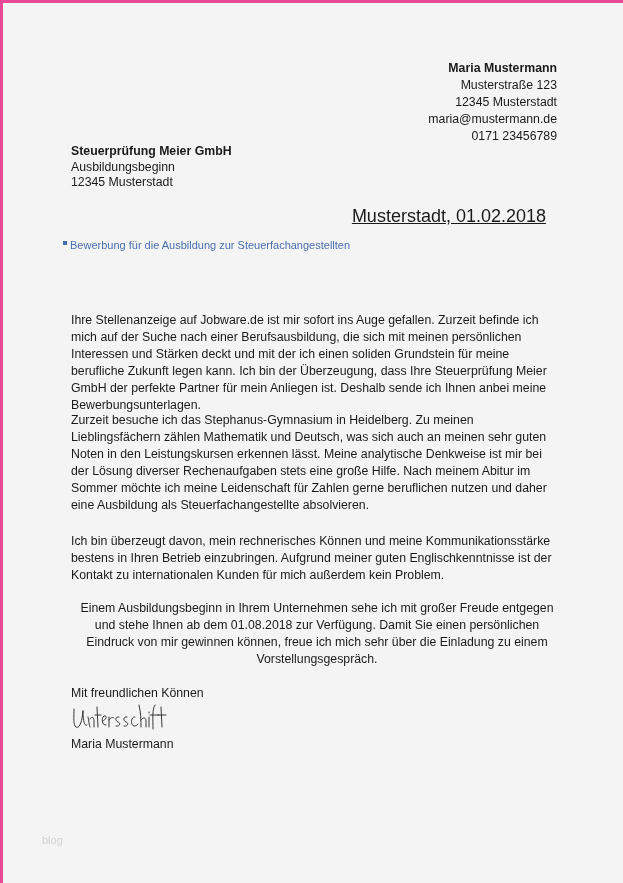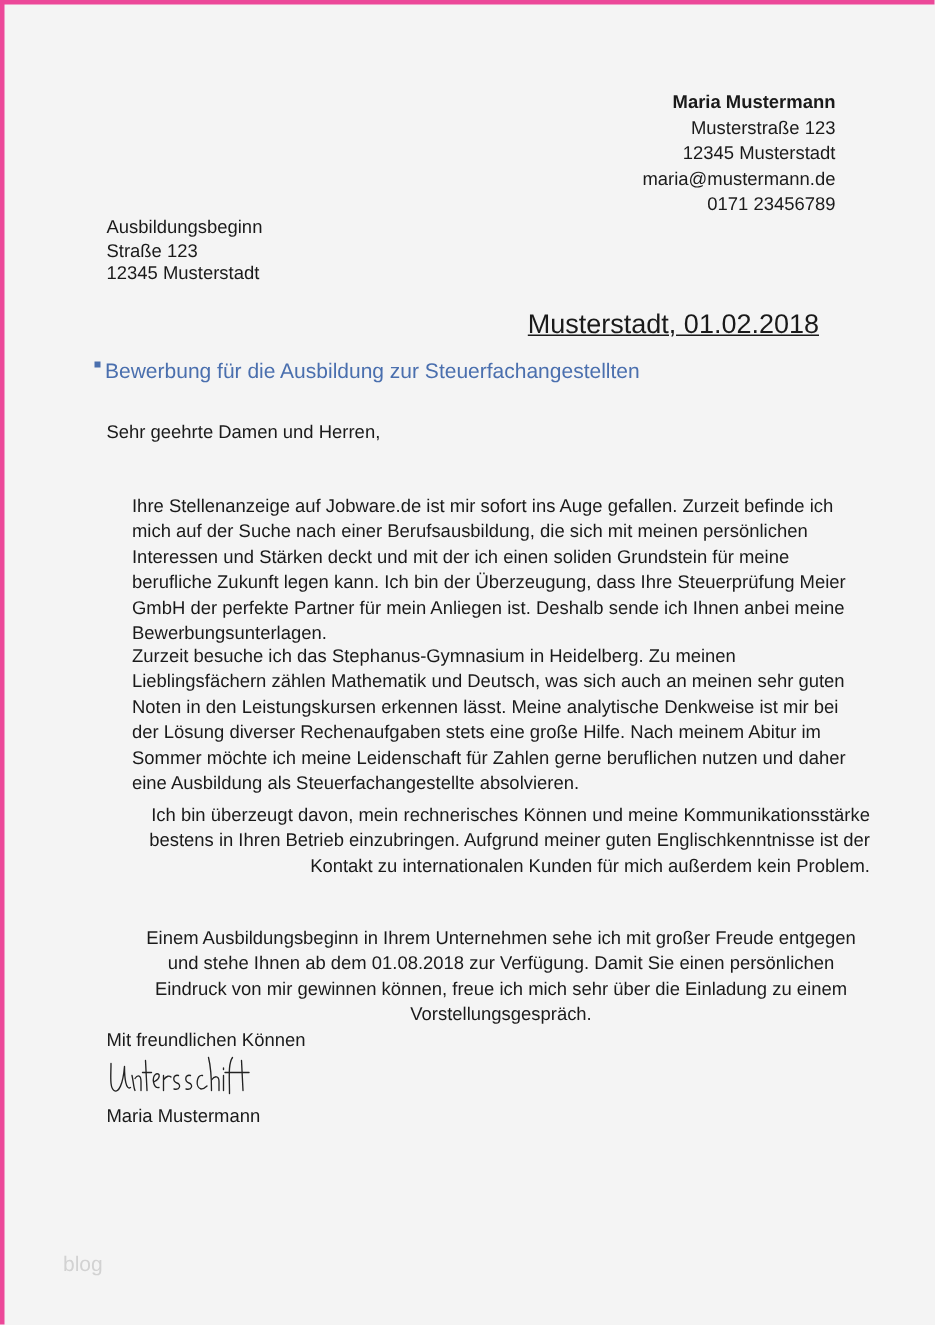--- a/index.html
+++ b/index.html
@@ -44,21 +44,21 @@
       position: absolute;
       right: 78px;
       top: 203px;
       font-size: 18px;
       text-decoration: underline;
     }
     .subject {
       position: absolute;
       left: 60px;
       top: 236px;
-      font-size: 14px;
+      font-size: 11px;
       color: #4a6fae;
       display: flex;
       align-items: flex-start;
     }
     .subject .marker {
       width: 4px; height: 4px;
       background: #4a6fae;
       margin-top: 2px;
       margin-right: 3px;
     }
@@ -67,25 +67,25 @@
       left: 68px;
       top: 278px;
       font-size: 12.3px;
     }
     .body-text {
       position: absolute;
       left: 68px;
       width: 492px;
       font-size: 12.3px;
       line-height: 17px;
-      margin: 17px;
+      margin: 0;
     }
     .p1 { top: 309px; }
     .p2 { top: 409px; }
-    .p3 { top: 515px; text-align: right; }
+    .p3 { top: 530px; }
     .p4 { top: 597px; text-align: center; }
     .closing {
       position: absolute;
       left: 68px;
       top: 683px;
       font-size: 12.3px;
     }
     .signature {
       position: absolute;
       left: 68px;
@@ -96,51 +96,50 @@
     .signer {
       position: absolute;
       left: 68px;
       top: 734px;
       font-size: 12.3px;
     }
     .watermark {
       position: absolute;
       left: 39px;
       top: 831px;
-      font-size: 14px;
+      font-size: 11px;
       color: #d2d2d2;
     }
   </style>
 </head>
 <body>
 
 <div class="page">
 
   <div class="sender">
     <div class="name">Maria Mustermann</div>
     <div>Musterstraße 123</div>
     <div>12345 Musterstadt</div>
     <div>maria@mustermann.de</div>
     <div>0171 23456789</div>
   </div>
 
   <div class="recipient">
+    <div class="company">Steuerprüfung Meier GmbH</div>
     <div>Ausbildungsbeginn</div>
-    <div>Straße 123</div>
     <div>12345 Musterstadt</div>
   </div>
 
   <div class="date">Musterstadt, 01.02.2018</div>
 
   <div class="subject">
     <span class="marker"></span>
     <span>Bewerbung für die Ausbildung zur Steuerfachangestellten</span>
   </div>
 
-  <div class="salutation">Sehr geehrte Damen und Herren,</div>
 
   <p class="body-text p1">Ihre Stellenanzeige auf Jobware.de ist mir sofort ins Auge gefallen. Zurzeit befinde ich mich auf der Suche nach einer Berufsausbildung, die sich mit meinen persönlichen Interessen und Stärken deckt und mit der ich einen soliden Grundstein für meine berufliche Zukunft legen kann. Ich bin der Überzeugung, dass Ihre Steuerprüfung Meier GmbH der perfekte Partner für mein Anliegen ist. Deshalb sende ich Ihnen anbei meine Bewerbungsunterlagen.</p>
   <p class="body-text p2">Zurzeit besuche ich das Stephanus-Gymnasium in Heidelberg. Zu meinen Lieblingsfächern zählen Mathematik und Deutsch, was sich auch an meinen sehr guten Noten in den Leistungskursen erkennen lässt. Meine analytische Denkweise ist mir bei der Lösung diverser Rechenaufgaben stets eine große Hilfe. Nach meinem Abitur im Sommer möchte ich meine Leidenschaft für Zahlen gerne beruflichen nutzen und daher eine Ausbildung als Steuerfachangestellte absolvieren.</p>
   <p class="body-text p3">Ich bin überzeugt davon, mein rechnerisches Können und meine Kommunikationsstärke bestens in Ihren Betrieb einzubringen. Aufgrund meiner guten Englischkenntnisse ist der Kontakt zu internationalen Kunden für mich außerdem kein Problem.</p>
   <p class="body-text p4">Einem Ausbildungsbeginn in Ihrem Unternehmen sehe ich mit großer Freude entgegen und stehe Ihnen ab dem 01.08.2018 zur Verfügung. Damit Sie einen persönlichen Eindruck von mir gewinnen können, freue ich mich sehr über die Einladung zu einem Vorstellungsgespräch.</p>
 
   <div class="closing">Mit freundlichen Können</div>
 
   <svg class="signature" viewBox="0 0 100 30">
     <path d="M3 6 C3 14 2 22 5 24 C8 26 11 20 12 8 M12 8 C12 16 13 24 16 22

